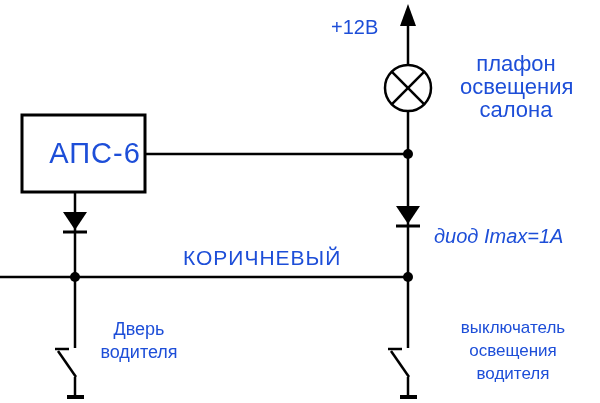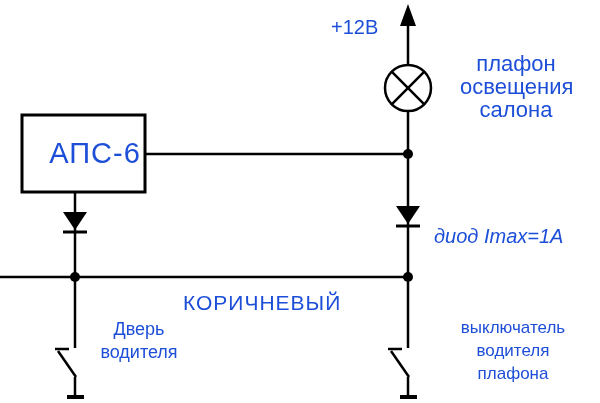--- a/index.html
+++ b/index.html
@@ -48,21 +48,20 @@
   }
   .lbl-diode {
     left: 434px; top: 225px;
     font-size: 20px;
     font-style: italic;
   }
   .lbl-wire {
     left: 183px; top: 246px;
     font-size: 21px;
     letter-spacing: 1px;
-    margin-top: 45px;
   }
   .lbl-door {
     left: 90px; top: 318px;
     width: 98px;
     text-align: center;
     font-size: 18px;
     line-height: 23px;
   }
   .lbl-switch {
     left: 440px; top: 316px;
@@ -117,15 +116,15 @@
       <line x1="400" y1="397" x2="417" y2="397" stroke-width="4"></line>
     </g>
   </svg>
 
   <div class="lbl lbl-power">+12В</div>
   <div class="lbl lbl-lamp">плафон освещения салона</div>
   <div class="lbl lbl-unit">АПС-6</div>
   <div class="lbl lbl-diode">диод Imax=1А</div>
   <div class="lbl lbl-wire">КОРИЧНЕВЫЙ</div>
   <div class="lbl lbl-door">Дверь водителя</div>
-  <div class="lbl lbl-switch">выключатель водителя плафона</div>
+  <div class="lbl lbl-switch">выключатель освещения водителя</div>
 
 </div>
 
 </body></html>

